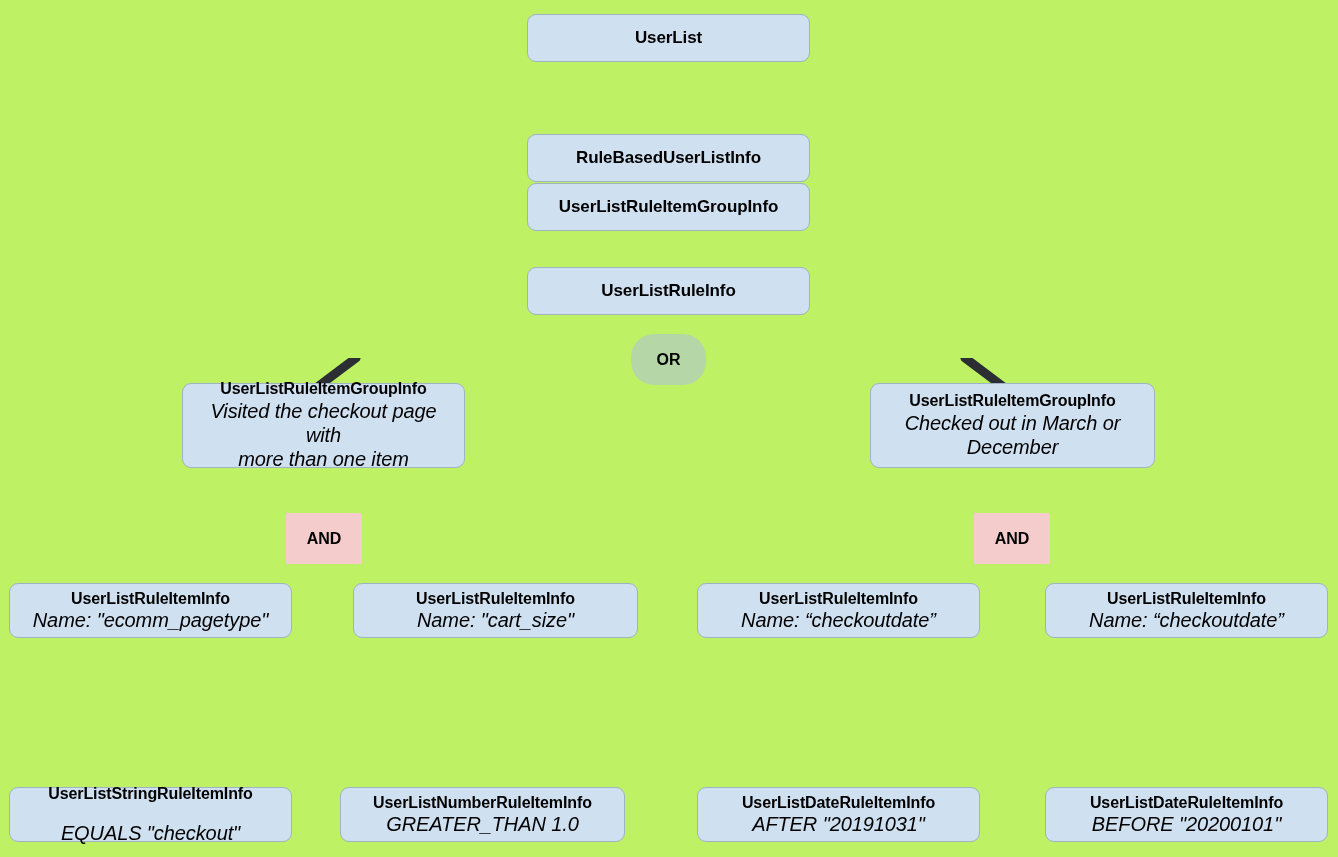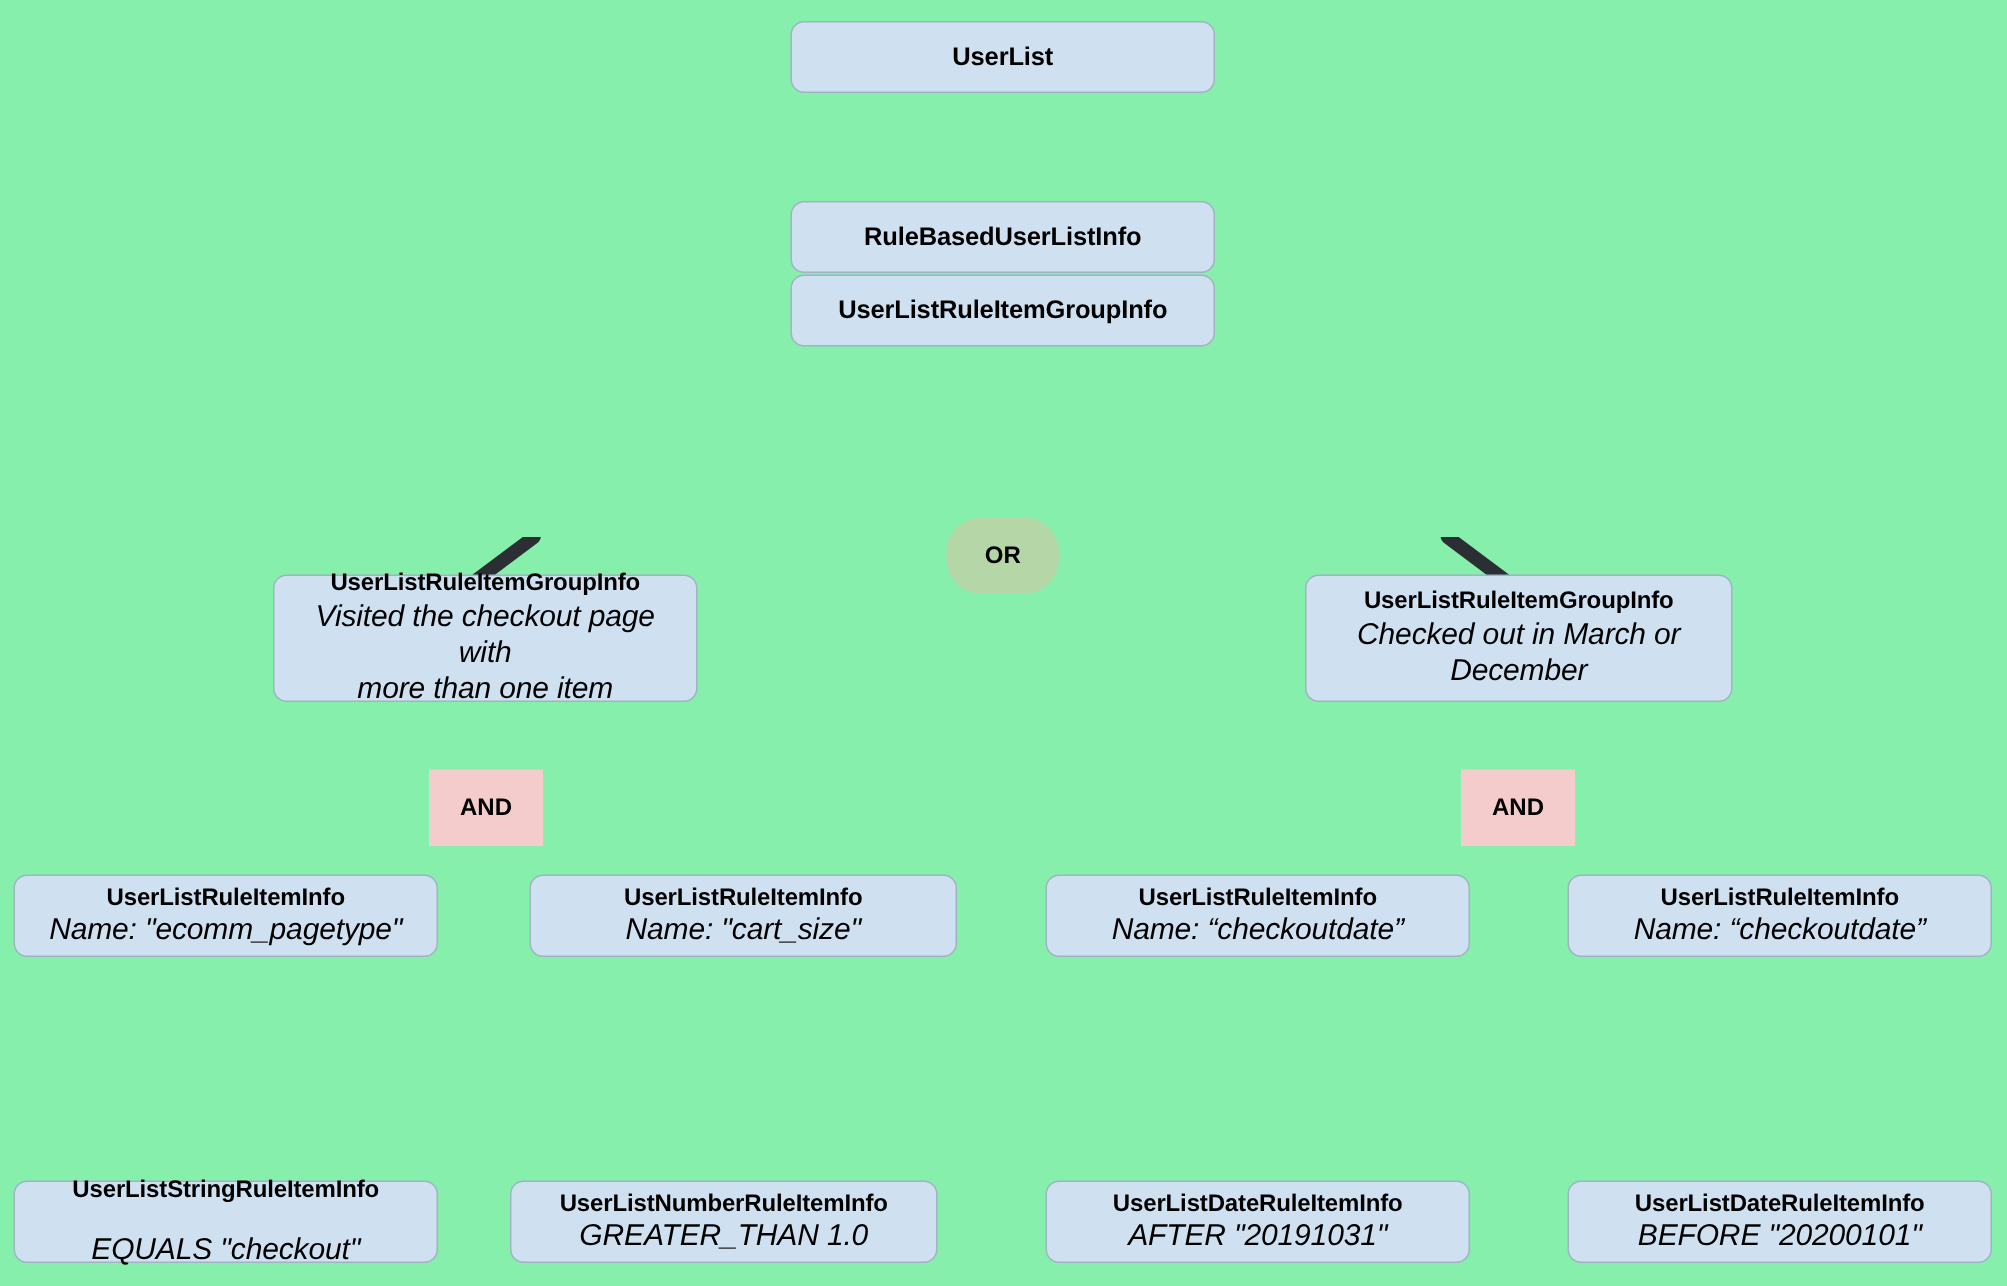--- a/index.html
+++ b/index.html
@@ -9,21 +9,21 @@
     background: #000000;
   }
   body {
     font-family: "Liberation Sans", sans-serif;
     -webkit-font-smoothing: antialiased;
   }
   #diagram {
     position: relative;
     width: 1338px;
     height: 857px;
-    background: #86efac;
+    background: #bef264;
     overflow: hidden;
   }
 
   
   .node {
     position: absolute;
     box-sizing: border-box;
     background: #cfe0f0;
     border: 1px solid #9fb3c4;
     border-radius: 9px;
@@ -92,22 +92,25 @@
   </div>
 
   <div class="node single" style="left:527px; top:98px; width:283px; height:48px;margin-top:36px;">
     <span class="title">RuleBasedUserListInfo</span>
   </div>
 
   <div class="node single" style="left:527px; top:183px; width:283px; height:48px;">
     <span class="title">UserListRuleItemGroupInfo</span>
   </div>
 
+  <div class="node single" style="left:527px; top:267px; width:283px; height:48px;">
+    <span class="title">UserListRuleInfo</span>
+  </div>
 
-  <div class="badge op-or" style="left:631px; top:345px; width:75px; height:51px;border-radius:23px;">
+  <div class="badge op-or" style="left:631px; top:334px; width:75px; height:51px;border-radius:23px;">
     <span>OR</span>
   </div>
 
   <div class="node" style="left:182px; top:383px; width:283px; height:85px;">
     <span class="title">UserListRuleItemGroupInfo</span>
     <span class="desc">Visited the checkout page with</span>
     <span class="desc">more than one item</span>
   </div>
 
   <div class="node" style="left:870px; top:383px; width:285px; height:85px;">

